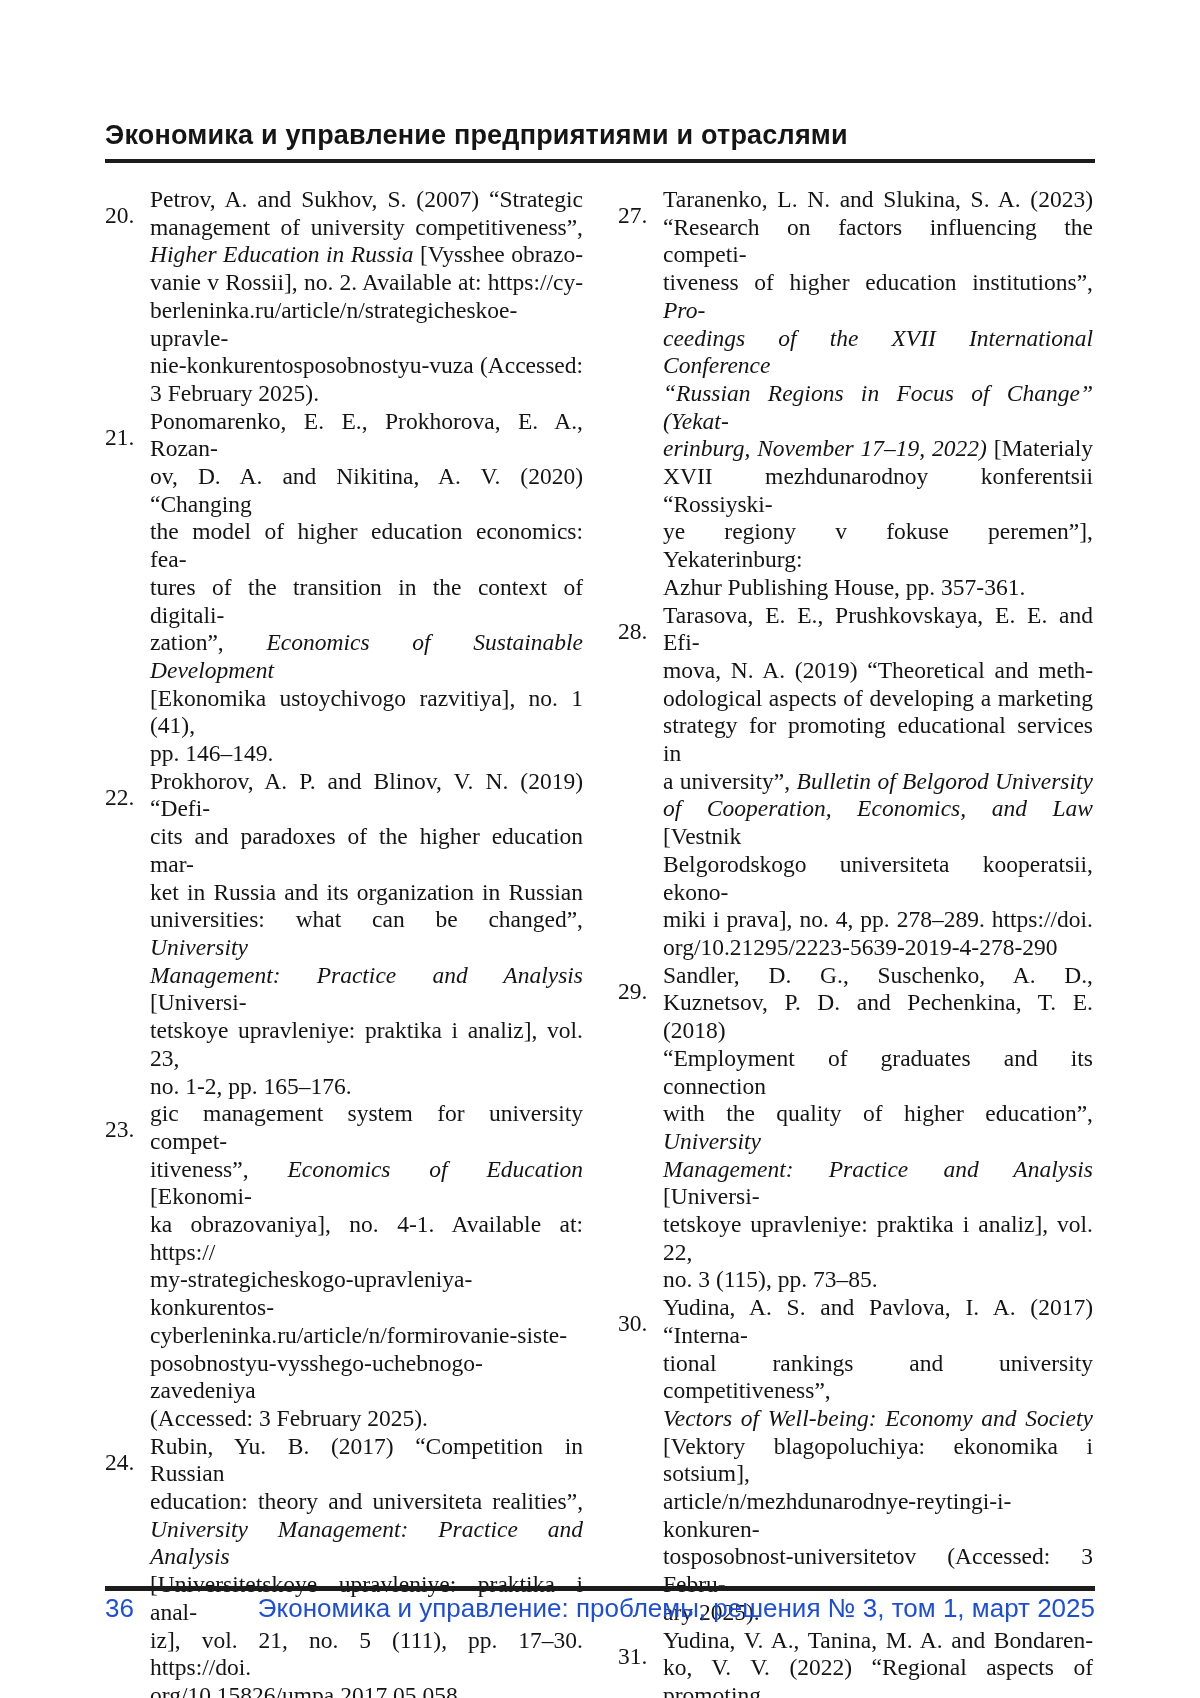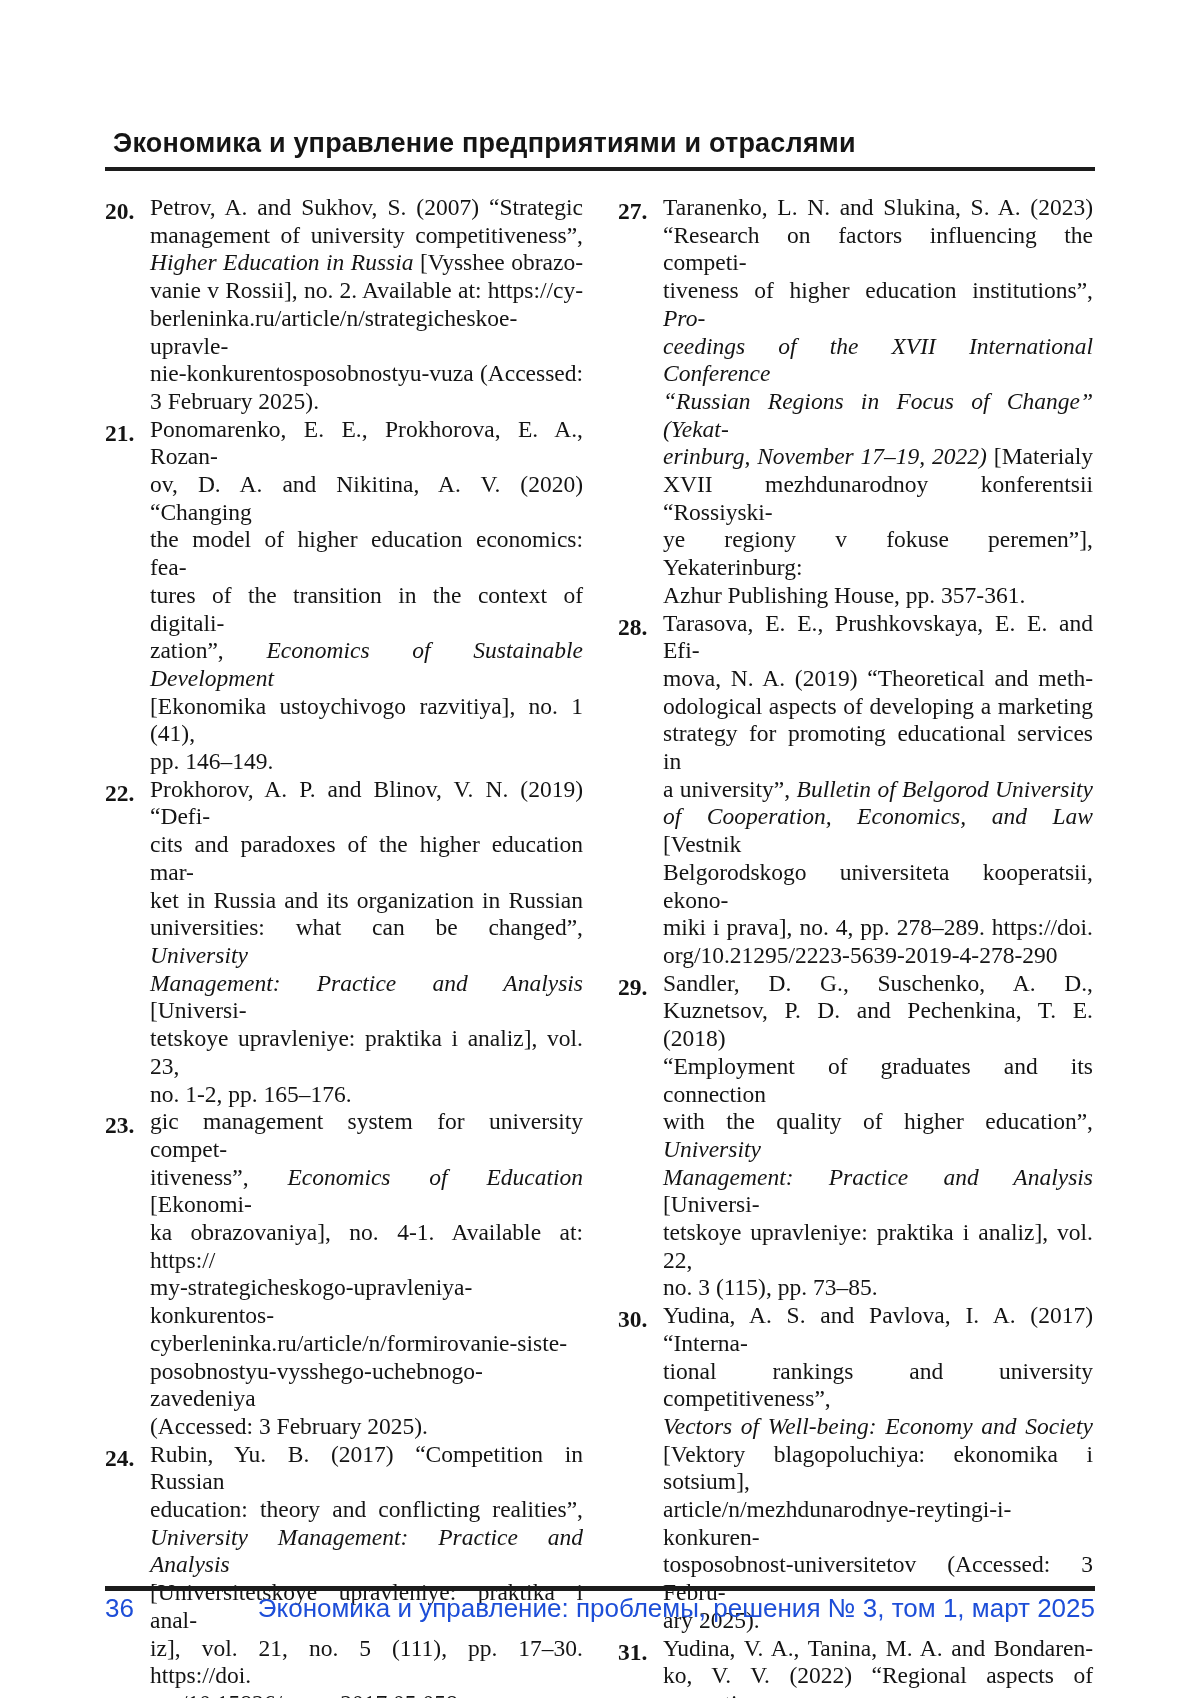--- a/index.html
+++ b/index.html
@@ -11,21 +11,21 @@
     color: #161616;
     overflow: hidden;
   }
   .content {
     position: absolute;
     left: 105px;
     top: 0;
     width: 990px;
   }
   .section-title {
-    margin: 8px;
+    margin: 0;
     padding-top: 120px;
     font-family: "Liberation Sans", "DejaVu Sans", sans-serif;
     font-weight: 700;
     font-size: 27px;
     line-height: 31px;
     letter-spacing: 0.2px;
     color: #151515;
   }
   .header-rule {
     height: 4px;
@@ -38,21 +38,21 @@
     margin-top: 23px;
     font-family: "Liberation Serif", "DejaVu Serif", serif;
     font-size: 23.5px;
     line-height: 27.7px;
     color: #141414;
   }
   .col { flex: 0 0 auto; }
   .col-left  { width: 478px; }
   .col-right { width: 475px; }
   .ref { position: relative; padding-left: 45px; }
-  .ref-num { position: absolute; left: 0; top: 4px; font-weight: bold; }
+  .ref-num { position: absolute; left: 0; top: 16px; }
   .ref-line {
     text-align: justify;
     text-align-last: justify;
     hyphens: none;
   }
   .ref-line.last { text-align-last: auto; }
   .footer-rule {
     position: absolute;
     left: 105px;
     width: 990px;
@@ -129,21 +129,21 @@
               <div class="ref-line">my-strategicheskogo-upravleniya-konkurentos-</div>
               <div class="ref-line">cyberleninka.ru/article/n/formirovanie-siste-</div>
               <div class="ref-line">posobnostyu-vysshego-uchebnogo-zavedeniya</div>
               <div class="ref-line last">(Accessed: 3 February 2025).</div>
             </div>
           </div>
           <div class="ref">
             <span class="ref-num">24.</span>
             <div class="ref-body">
               <div class="ref-line">Rubin, Yu. B. (2017) “Competition in Russian</div>
-              <div class="ref-line">education: theory and conflicting realities”,</div>
+              <div class="ref-line">education: theory and universiteta realities”,</div>
               <div class="ref-line"><i>University Management: Practice and Analysis</i></div>
               <div class="ref-line">[Universitetskoye upravleniye: praktika i anal-</div>
               <div class="ref-line">iz], vol. 21, no. 5 (111), pp. 17–30. https://doi.</div>
               <div class="ref-line last">org/10.15826/umpa.2017.05.058</div>
             </div>
           </div>
         </div>
       <div class="col col-right">
           <div class="ref">
             <span class="ref-num">27.</span>

